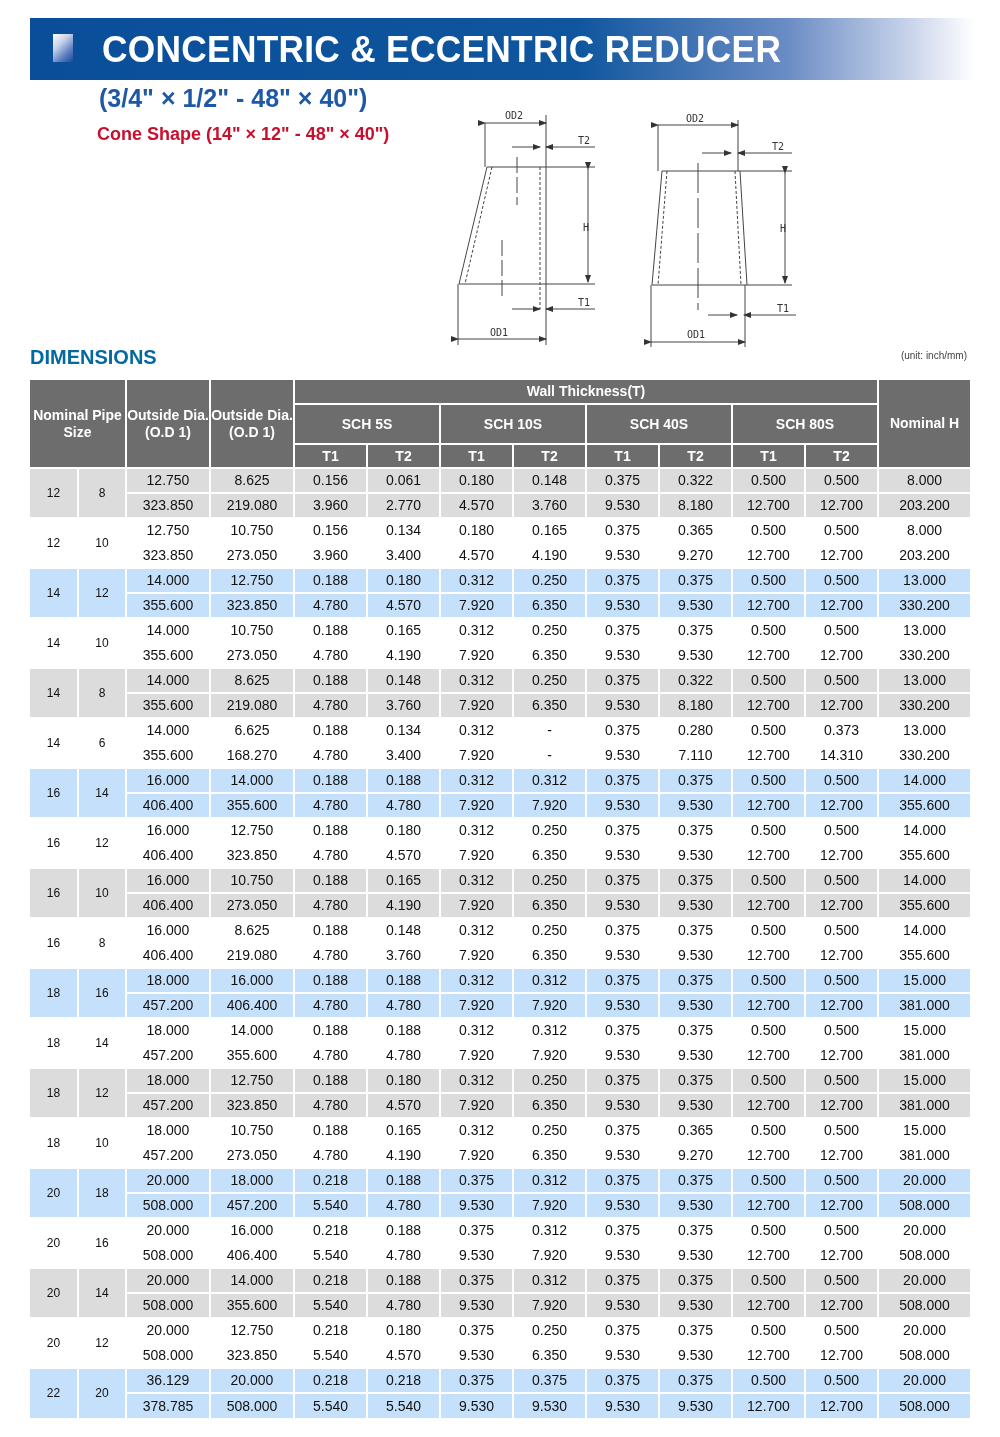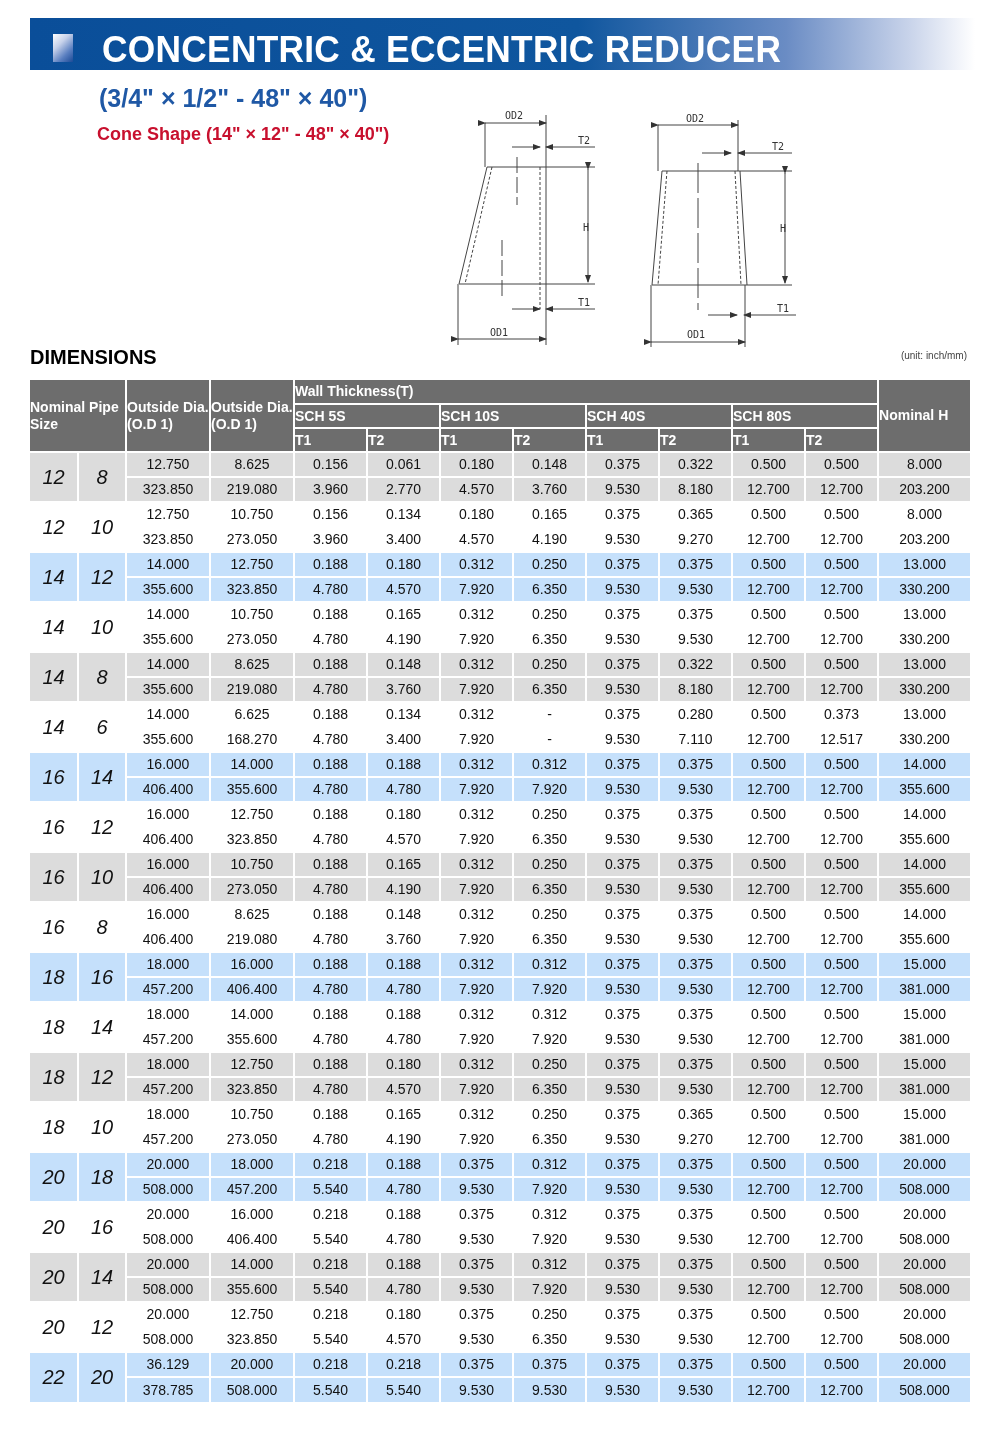--- a/index.html
+++ b/index.html
@@ -1,60 +1,60 @@
 <!DOCTYPE html>
 <html><head>
 <meta charset="utf-8">
 <style>
   html, body { margin: 0; padding: 0; background: #ffffff; }
   body { width: 1000px; height: 1437px; position: relative; overflow: hidden; font-family: "Liberation Sans", sans-serif; }
   .banner {
-    position: absolute; left: 30px; top: 18px; width: 945px; height: 52px;
+    position: absolute; left: 30px; top: 18px; width: 945px; height: 62px;
     background: linear-gradient(to right, #0a4e99 0%, #0f569e 58%, #6a8cc4 80%, #c8d3ea 93%, #ffffff 100%);
   }
   .banner-square {
     position: absolute; left: 23px; top: 16px; width: 20px; height: 28px;
     background: linear-gradient(135deg, #ffffff 0%, #c7d2ea 35%, #5a7fc0 70%, #1b4a96 100%);
   }
   .banner-title {
     position: absolute; left: 72px; top: 11px; color: #ffffff;
     font-size: 36px; font-weight: bold; letter-spacing: 0.3px; white-space: nowrap;
     transform: scaleX(0.98); transform-origin: left;
   }
   .subtitle {
     position: absolute; left: 99px; top: 84px; color: #1f58a5; font-size: 25px; font-weight: bold; white-space: nowrap;
   }
   .cone-label {
     position: absolute; left: 97px; top: 124px; color: #c8102e; font-size: 18px; font-weight: bold; white-space: nowrap;
   }
   .diagram { position: absolute; left: 440px; top: 95px; width: 380px; height: 260px; }
   .diagram text { font-family: "DejaVu Sans Mono", monospace; font-size: 10px; fill: #333; }
   .dims-title {
-    position: absolute; left: 30px; top: 346px; color: #000000; font-size: 20px; font-weight: bold;
+    position: absolute; left: 30px; top: 346px; color: #0369a1; font-size: 20px; font-weight: bold;
   }
   .unit-note { position: absolute; right: 33px; top: 350px; color: #444; font-size: 10px; }
   table.dims {
     position: absolute; left: 28px; top: 378px; width: 944px;
     border-collapse: collapse; table-layout: fixed; font-size: 14px;
   }
   table.dims th {
     background: #6d6d6d; color: #ffffff; font-weight: bold; border: 2px solid #ffffff;
-    text-align: left; padding: 0; line-height: 17px;
+    text-align: center; padding: 0; line-height: 17px;
   }
   table.dims td {
     text-align: center; color: #111; border-left: 2px solid #ffffff; border-right: 2px solid #ffffff;
     padding: 0; height: 23px; line-height: 23px;
   }
   table.dims tr.top td { border-top: 2px solid #ffffff; }
   table.dims tr.bottom td { border-top: 2px solid #ffffff; }
   tr.c-gray td { background: #dcdcdc; }
   tr.c-white td { background: #ffffff; }
   tr.c-blue td { background: #c5e0fb; }
   tr.c-white td { border-left-color: #ffffff; }
-  td.nps { font-size: 20px; font-style: italic; }
+  td.nps { font-size: 12px; }
 </style>
 <style>tr.nosep td{border-top-color:transparent !important;} table.dims tbody tr{height:25px;}</style></head>
 <body>
 
 <div class="banner">
   <div class="banner-square"></div>
   <div class="banner-title">CONCENTRIC &amp; ECCENTRIC REDUCER</div>
 </div>
 <div class="subtitle">(3/4" × 1/2" - 48" × 40")</div>
 <div class="cone-label">Cone Shape (14" × 12" - 48" × 40")</div>
@@ -141,21 +141,21 @@
     <col style="width:93px">
   </colgroup>
   <thead>
     <tr style="height:25px">
       <th colspan="2" rowspan="3">Nominal Pipe Size</th>
       <th rowspan="3">Outside Dia. (O.D 1)</th>
       <th rowspan="3">Outside Dia. (O.D 1)</th>
       <th colspan="8">Wall Thickness(T)</th>
       <th rowspan="3">Nominal H</th>
     </tr>
-    <tr style="height:24px">
+    <tr style="height:40px">
       <th colspan="2">SCH 5S</th>
       <th colspan="2">SCH 10S</th>
       <th colspan="2">SCH 40S</th>
       <th colspan="2">SCH 80S</th>
     </tr>
     <tr style="height:24px">
       <th>T1</th>
       <th>T2</th>
       <th>T1</th>
       <th>T2</th>
@@ -324,21 +324,21 @@
       <tr class="c-white bottom nosep">
         <td>355.600</td>
         <td>168.270</td>
         <td>4.780</td>
         <td>3.400</td>
         <td>7.920</td>
         <td>-</td>
         <td>9.530</td>
         <td>7.110</td>
         <td>12.700</td>
-        <td>12.517</td>
+        <td>14.310</td>
         <td>330.200</td>
       </tr>
       <tr class="c-blue top">
         <td rowspan="2" class="nps">16</td>
         <td rowspan="2" class="nps">14</td>
         <td>16.000</td>
         <td>14.000</td>
         <td>0.188</td>
         <td>0.188</td>
         <td>0.312</td>

